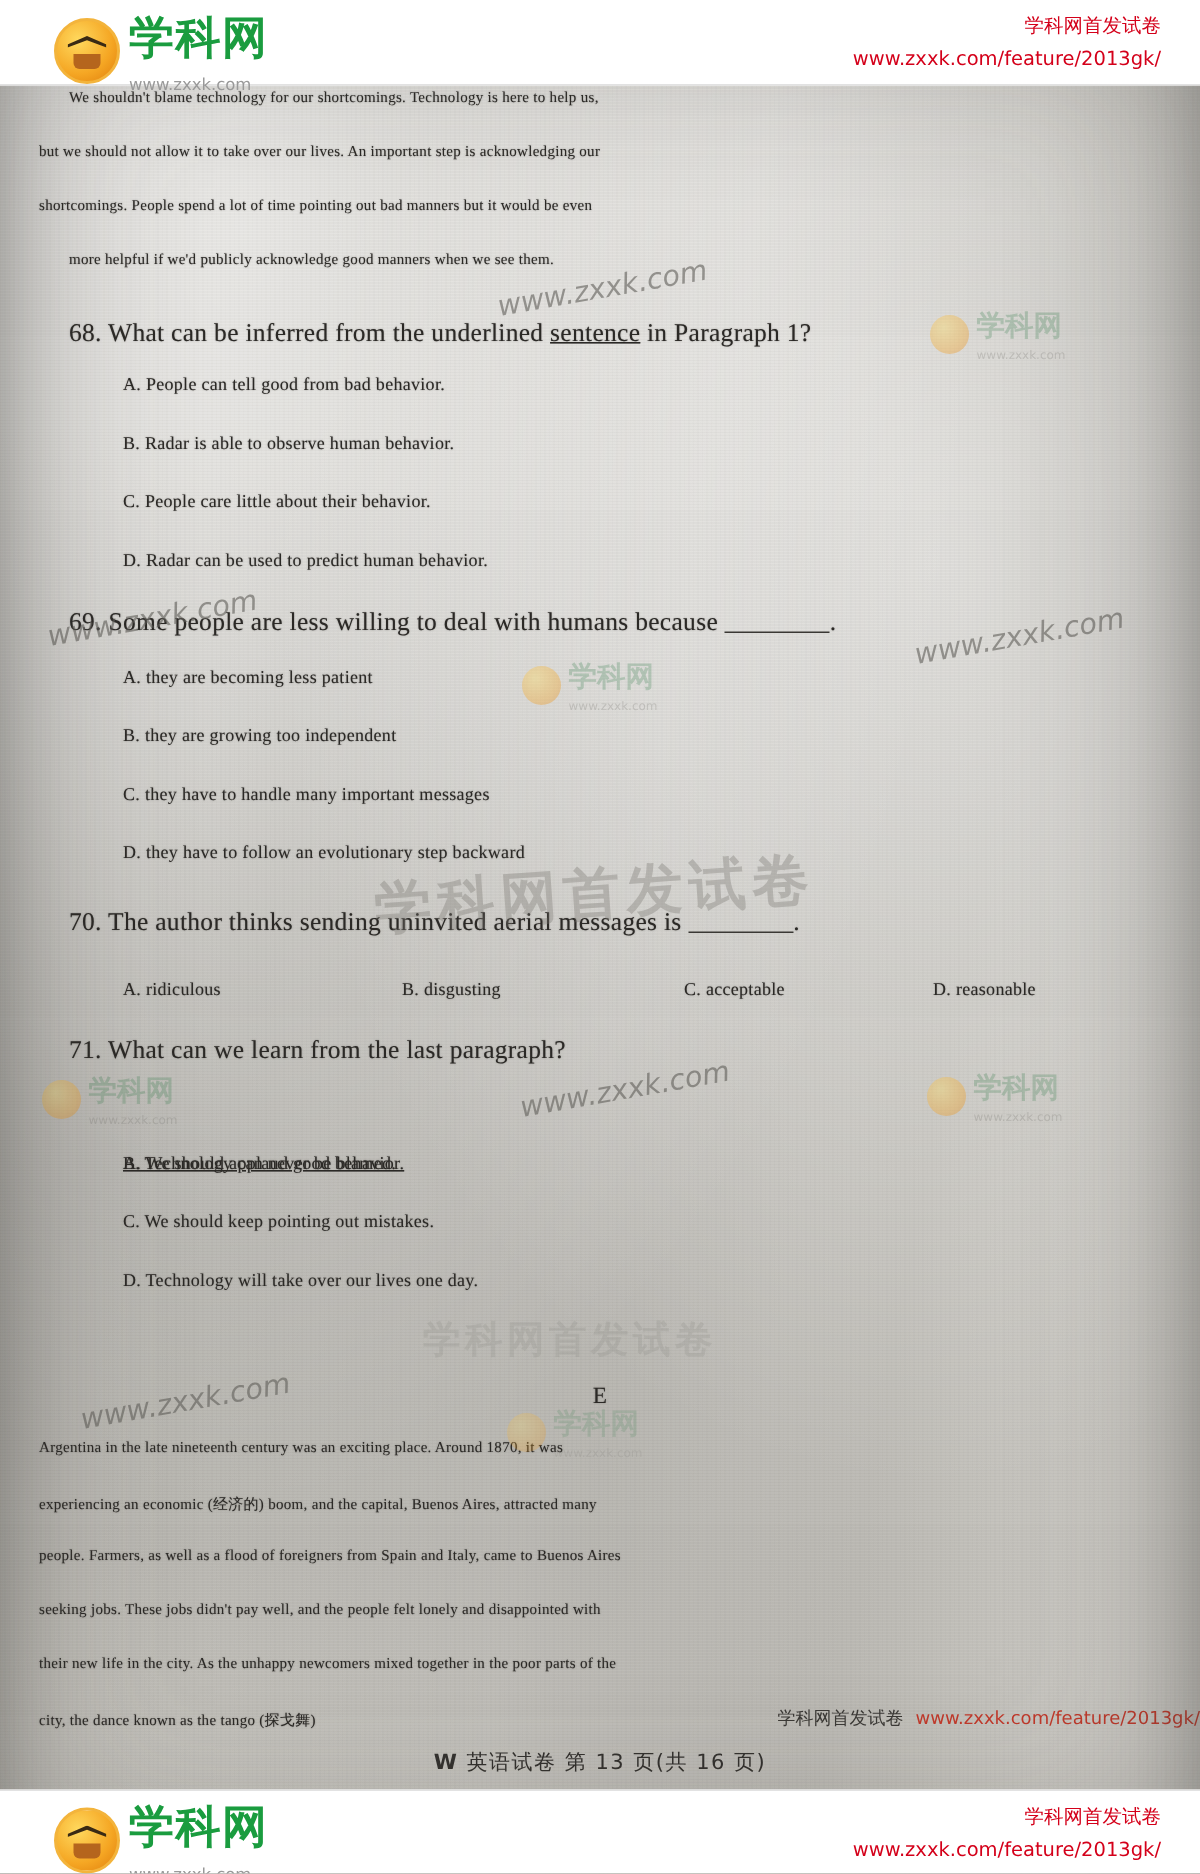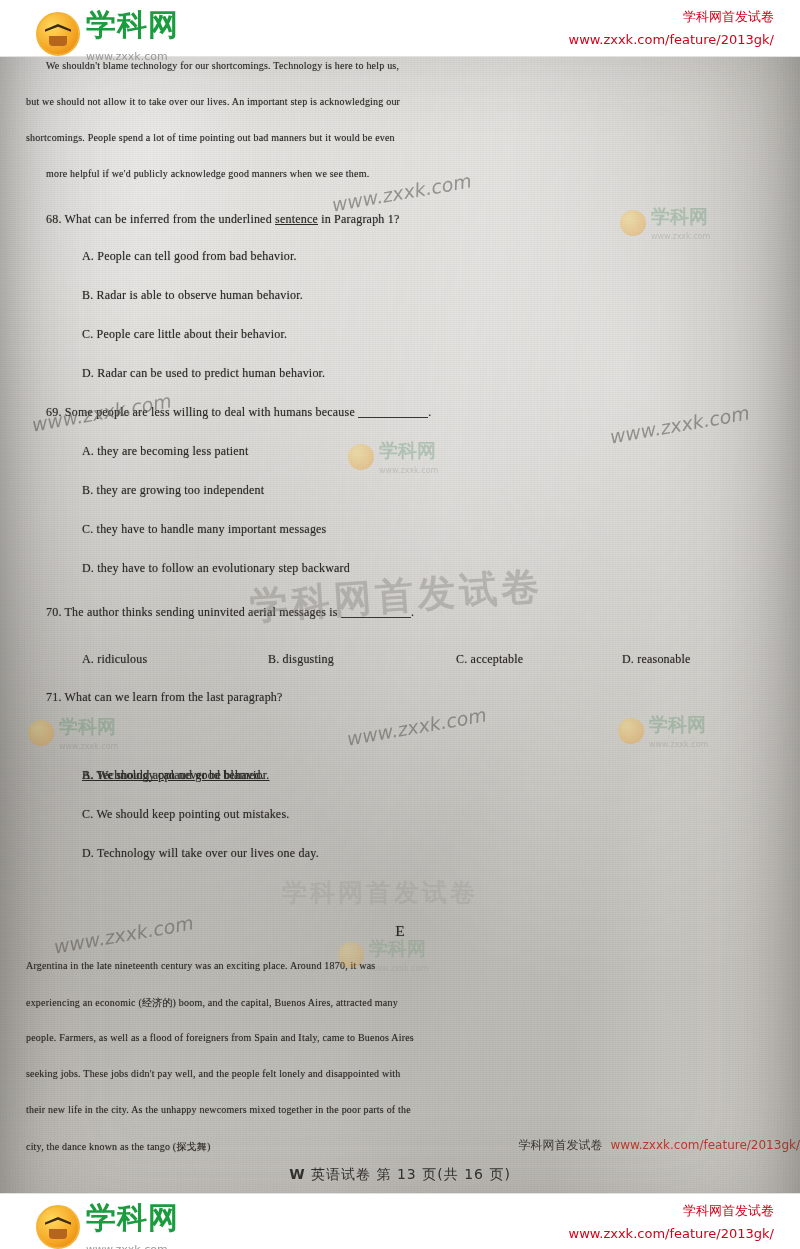--- a/index.html
+++ b/index.html
@@ -95,21 +95,21 @@
   .ln{
     position:absolute;
     font-family:"Liberation Serif", serif;
     font-size:15.5px;
     color:#2b2926;
     white-space:nowrap;
     text-shadow:0 0 1px rgba(70,68,64,.55);
     letter-spacing:.2px;
   }
   .para{ font-size:10px; }
-  .qnum{ font-size:12px; }
+  .qnum{ font-size:17px; }
   .opt{ font-size:12px; }
 
   
   .blank{
     display:inline-block;width:70px;border-bottom:1px solid #3a3834;
     vertical-align:-2px;
   }
   .underline-txt{ text-decoration:underline; }
 
   

